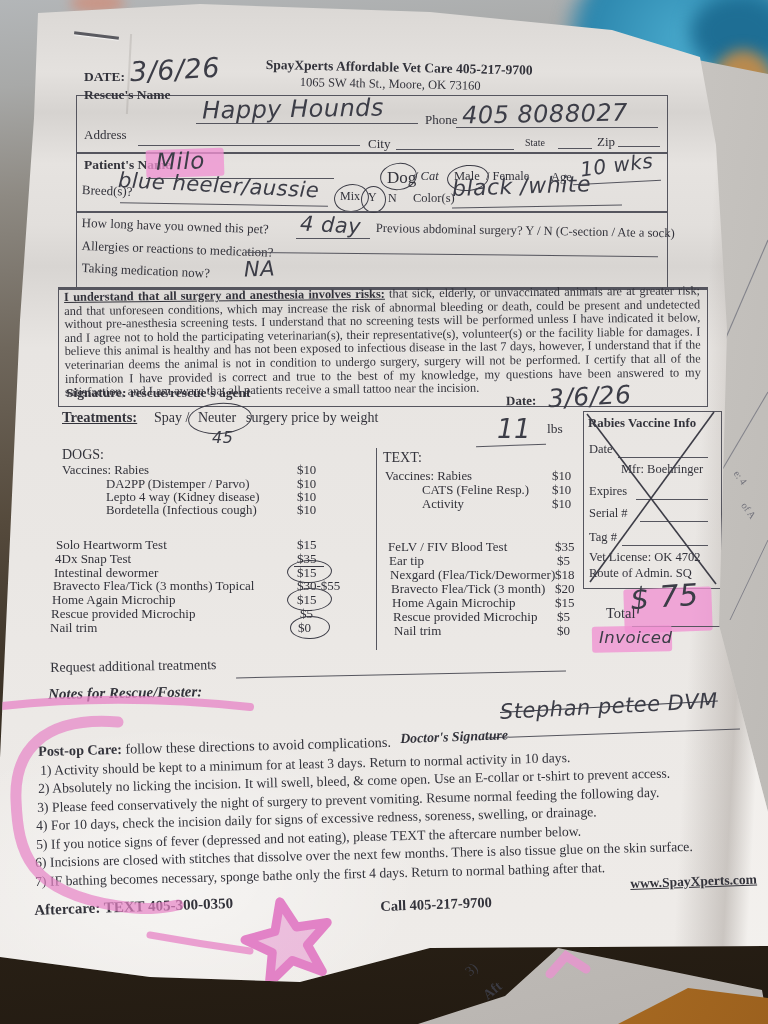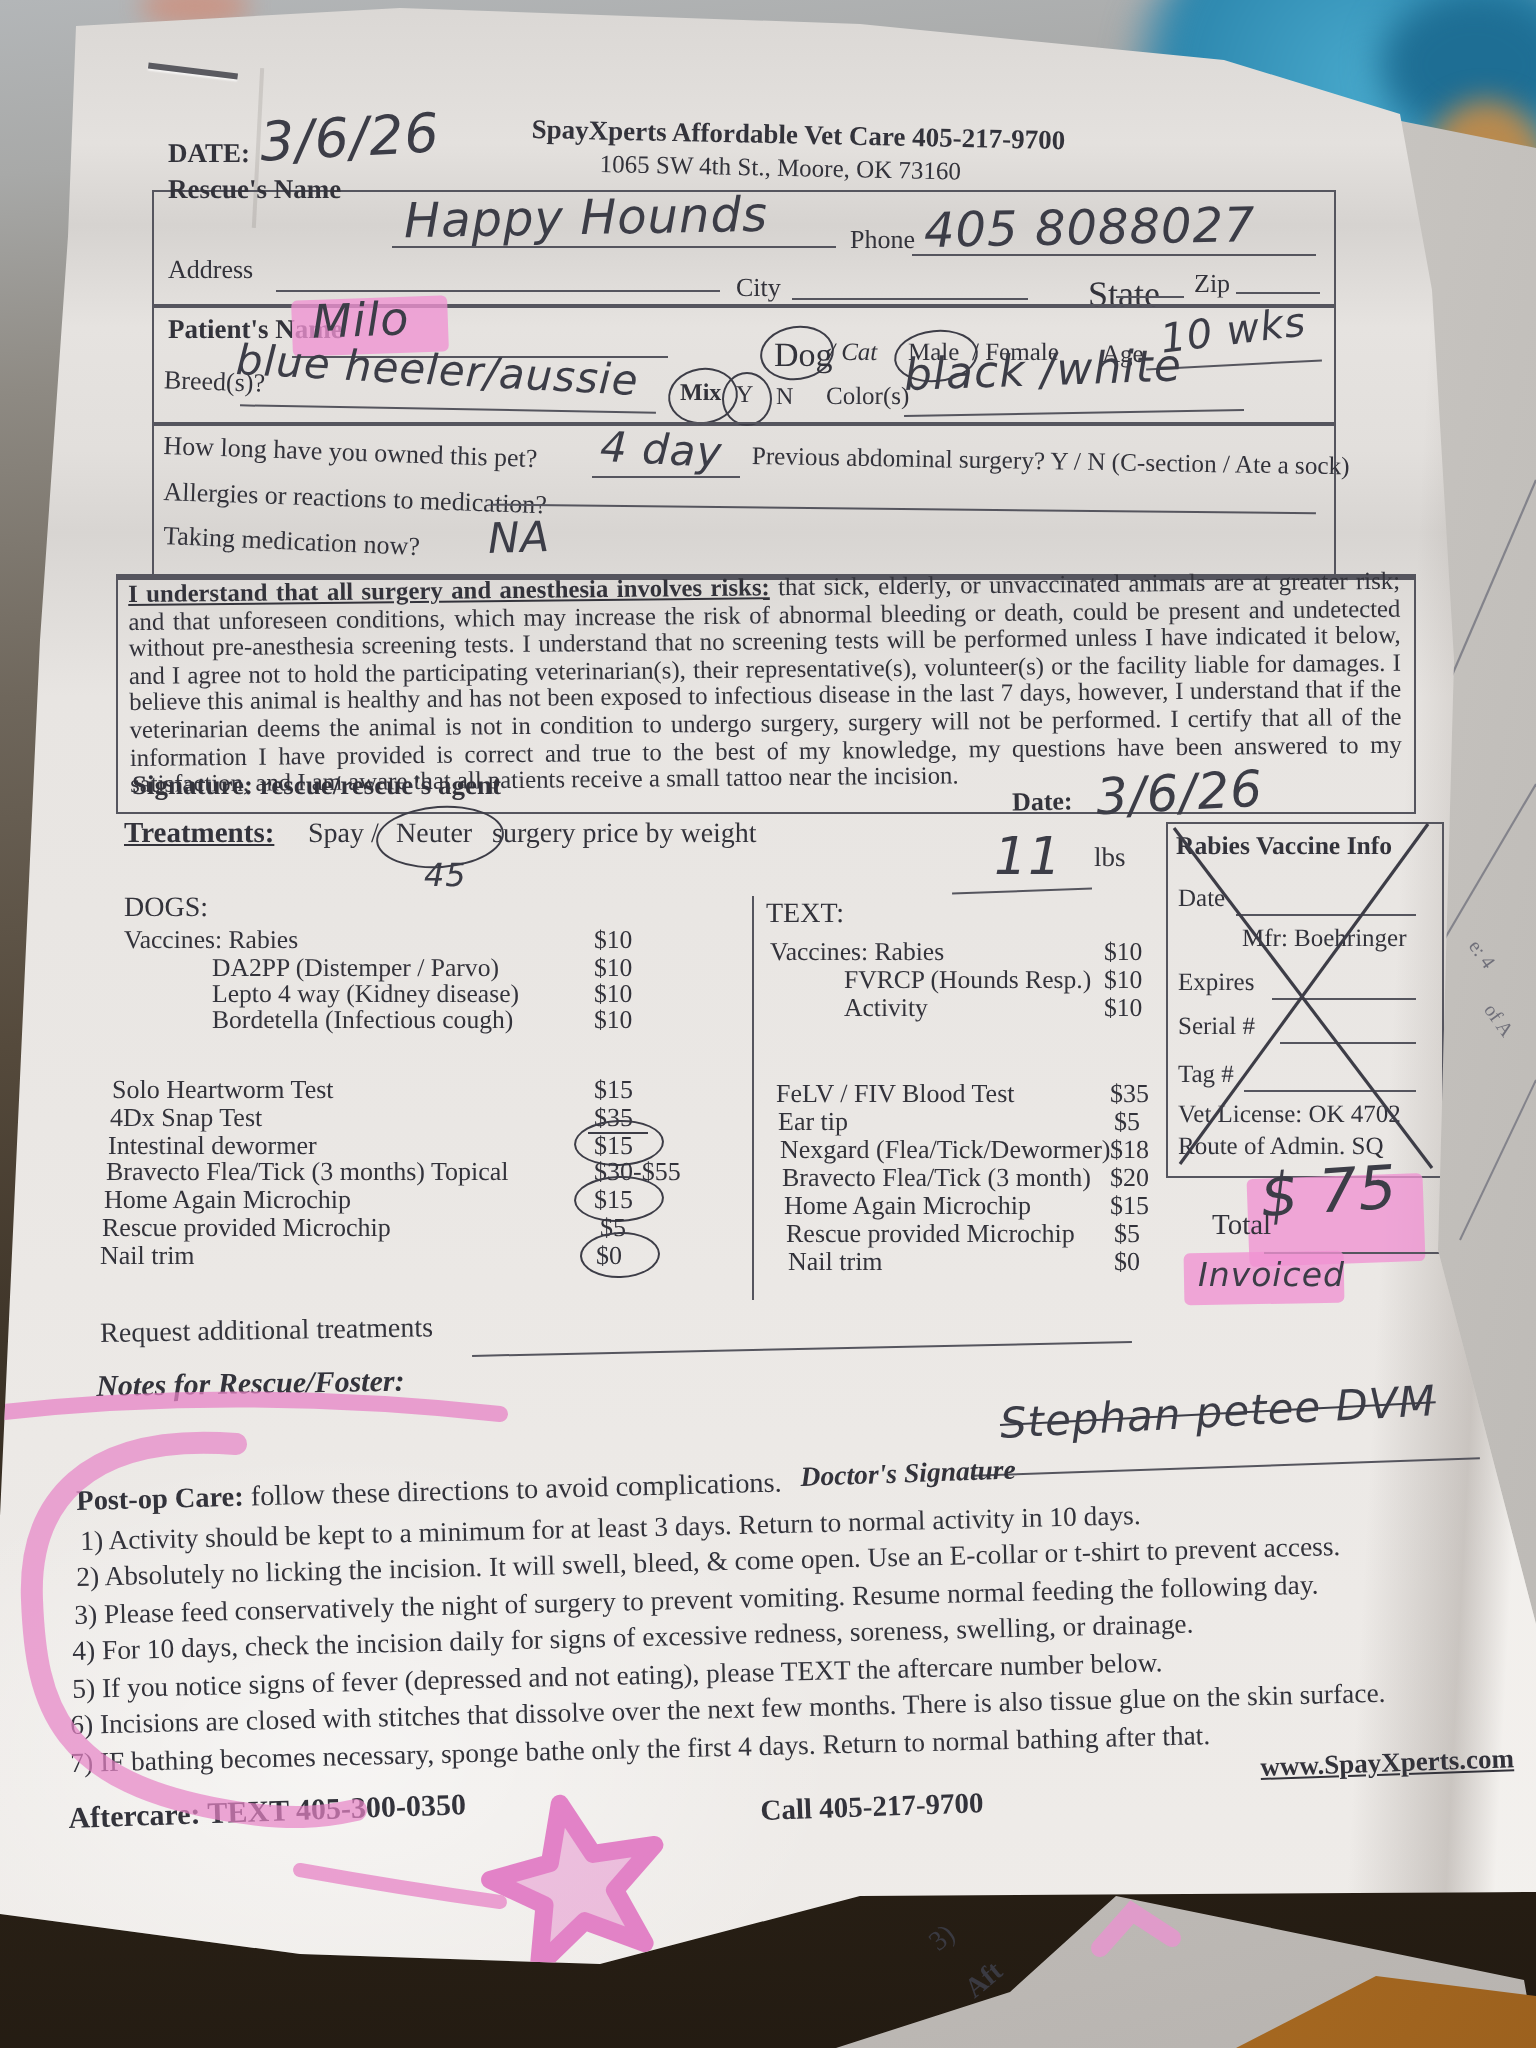--- a/index.html
+++ b/index.html
@@ -71,21 +71,21 @@
   <span class="lbl b" style="left:84px;top:88px;font-size:13.5px;">Rescue's Name</span>
   <div class="ul" style="left:196px;top:122px;width:222px;"></div>
   <span class="hw" style="left:202px;top:97px;font-size:24px;transform:rotate(-1deg);">Happy Hounds</span>
   <span class="lbl" style="left:425px;top:113px;font-size:13px;">Phone</span>
   <div class="ul" style="left:456px;top:126px;width:202px;"></div>
   <span class="hw" style="left:462px;top:102px;font-size:24px;transform:rotate(-1deg);">405 8088027</span>
   <span class="lbl" style="left:84px;top:128px;font-size:13px;">Address</span>
   <div class="ul" style="left:138px;top:144px;width:222px;"></div>
   <span class="lbl" style="left:368px;top:137px;font-size:13px;">City</span>
   <div class="ul" style="left:396px;top:148px;width:118px;"></div>
-  <span class="lbl" style="left:525px;top:138px;font-size:18px;margin-left:19px;">State</span>
+  <span class="lbl" style="left:525px;top:138px;font-size:10px;">State</span>
   <div class="ul" style="left:558px;top:147px;width:34px;"></div>
   <span class="lbl" style="left:597px;top:135px;font-size:13px;">Zip</span>
   <div class="ul" style="left:618px;top:145px;width:42px;"></div>
 
   <div class="box" style="left:76px;top:152px;width:590px;height:59px;"></div>
   <span class="lbl b" style="left:84px;top:158px;font-size:13.5px;">Patient's Name</span>
   <div class="hl" style="left:146px;top:149px;width:78px;height:28px;transform:rotate(-2deg);"></div>
   <div class="ul" style="left:146px;top:177px;width:188px;"></div>
   <span class="hw" style="left:156px;top:150px;font-size:23px;transform:rotate(-2deg);">Milo</span>
   <div class="circ" style="left:380px;top:163px;width:35px;height:25px;transform:rotate(-8deg);"></div>
@@ -95,21 +95,21 @@
   <span class="lbl" style="left:454px;top:170px;font-size:12.5px;">Male</span>
   <span class="lbl" style="left:486px;top:170px;font-size:12.5px;">/ Female</span>
   <span class="lbl" style="left:551px;top:171px;font-size:12.5px;">Age</span>
   <div class="ul" style="left:573px;top:181px;width:88px;transform:rotate(-3deg);"></div>
   <span class="hw" style="left:580px;top:155px;font-size:20px;transform:rotate(-7deg);">10 wks</span>
   <span class="lbl" style="left:82px;top:184px;font-size:13px;transform:rotate(2deg);">Breed(s)?</span>
   <span class="hw" style="left:118px;top:170px;font-size:21px;transform:rotate(3deg);transform-origin:left;">blue heeler/aussie</span>
   <div class="ul" style="left:120px;top:203px;width:208px;transform:rotate(1deg);"></div>
   <div class="circ" style="left:334px;top:184px;width:33px;height:26px;transform:rotate(-8deg);"></div>
   <div class="circ" style="left:361px;top:186px;width:23px;height:25px;"></div>
-  <span class="lbl" style="left:340px;top:190px;font-size:12px;font-weight:bold;">Mix</span>
+  <span class="lbl" style="left:340px;top:190px;font-size:12px;">Mix</span>
   <span class="lbl" style="left:368px;top:191px;font-size:12px;">Y</span>
   <span class="lbl" style="left:388px;top:192px;font-size:12px;">N</span>
   <span class="lbl" style="left:413px;top:192px;font-size:12.5px;">Color(s)</span>
   <div class="ul" style="left:452px;top:205px;width:170px;transform:rotate(-1deg);"></div>
   <span class="hw" style="left:452px;top:178px;font-size:22px;transform:rotate(-2deg);transform-origin:left;">black /white</span>
 
   <div class="box" style="left:76px;top:211px;width:590px;height:75px;"></div>
   <span class="lbl nudge" style="left:82px;top:216px;font-size:13px;transform:rotate(2deg);">How long have you owned this pet?</span>
   <div class="ul" style="left:296px;top:237px;width:74px;"></div>
   <span class="hw" style="left:300px;top:215px;font-size:21px;transform:rotate(3deg);">4 day</span>
@@ -163,21 +163,21 @@
   <span class="lbl" style="left:300px;top:607px;font-size:13px;">$5</span>
   <span class="lbl" style="left:50px;top:621px;font-size:13px;">Nail trim</span>
   <span class="lbl" style="left:298px;top:621px;font-size:13px;">$0</span>
   <div class="circ" style="left:290px;top:616px;width:38px;height:21px;transform:rotate(-2deg);"></div>
 
   <div class="vline" style="left:376px;top:448px;height:202px;"></div>
 
   <span class="lbl" style="left:383px;top:451px;font-size:14px;">TEXT:</span>
   <span class="lbl" style="left:385px;top:470px;font-size:12.8px;">Vaccines: Rabies</span>
   <span class="lbl" style="left:552px;top:470px;font-size:12.8px;">$10</span>
-  <span class="lbl" style="left:422px;top:484px;font-size:12.8px;">FVRCP (Hounds Resp.)</span>
+  <span class="lbl" style="left:422px;top:484px;font-size:12.8px;">CATS (Feline Resp.)</span>
   <span class="lbl" style="left:552px;top:484px;font-size:12.8px;">$10</span>
   <span class="lbl" style="left:422px;top:498px;font-size:12.8px;">Activity</span>
   <span class="lbl" style="left:552px;top:498px;font-size:12.8px;">$10</span>
   <span class="lbl" style="left:388px;top:540px;font-size:13px;">FeLV / FIV Blood Test</span>
   <span class="lbl" style="left:555px;top:540px;font-size:13px;">$35</span>
   <span class="lbl" style="left:389px;top:554px;font-size:13px;">Ear tip</span>
   <span class="lbl" style="left:557px;top:554px;font-size:13px;">$5</span>
   <span class="lbl" style="left:390px;top:568px;font-size:13px;">Nexgard (Flea/Tick/Dewormer)</span>
   <span class="lbl" style="left:555px;top:568px;font-size:13px;">$18</span>
   <span class="lbl" style="left:391px;top:582px;font-size:13px;">Bravecto Flea/Tick (3 month)</span>

